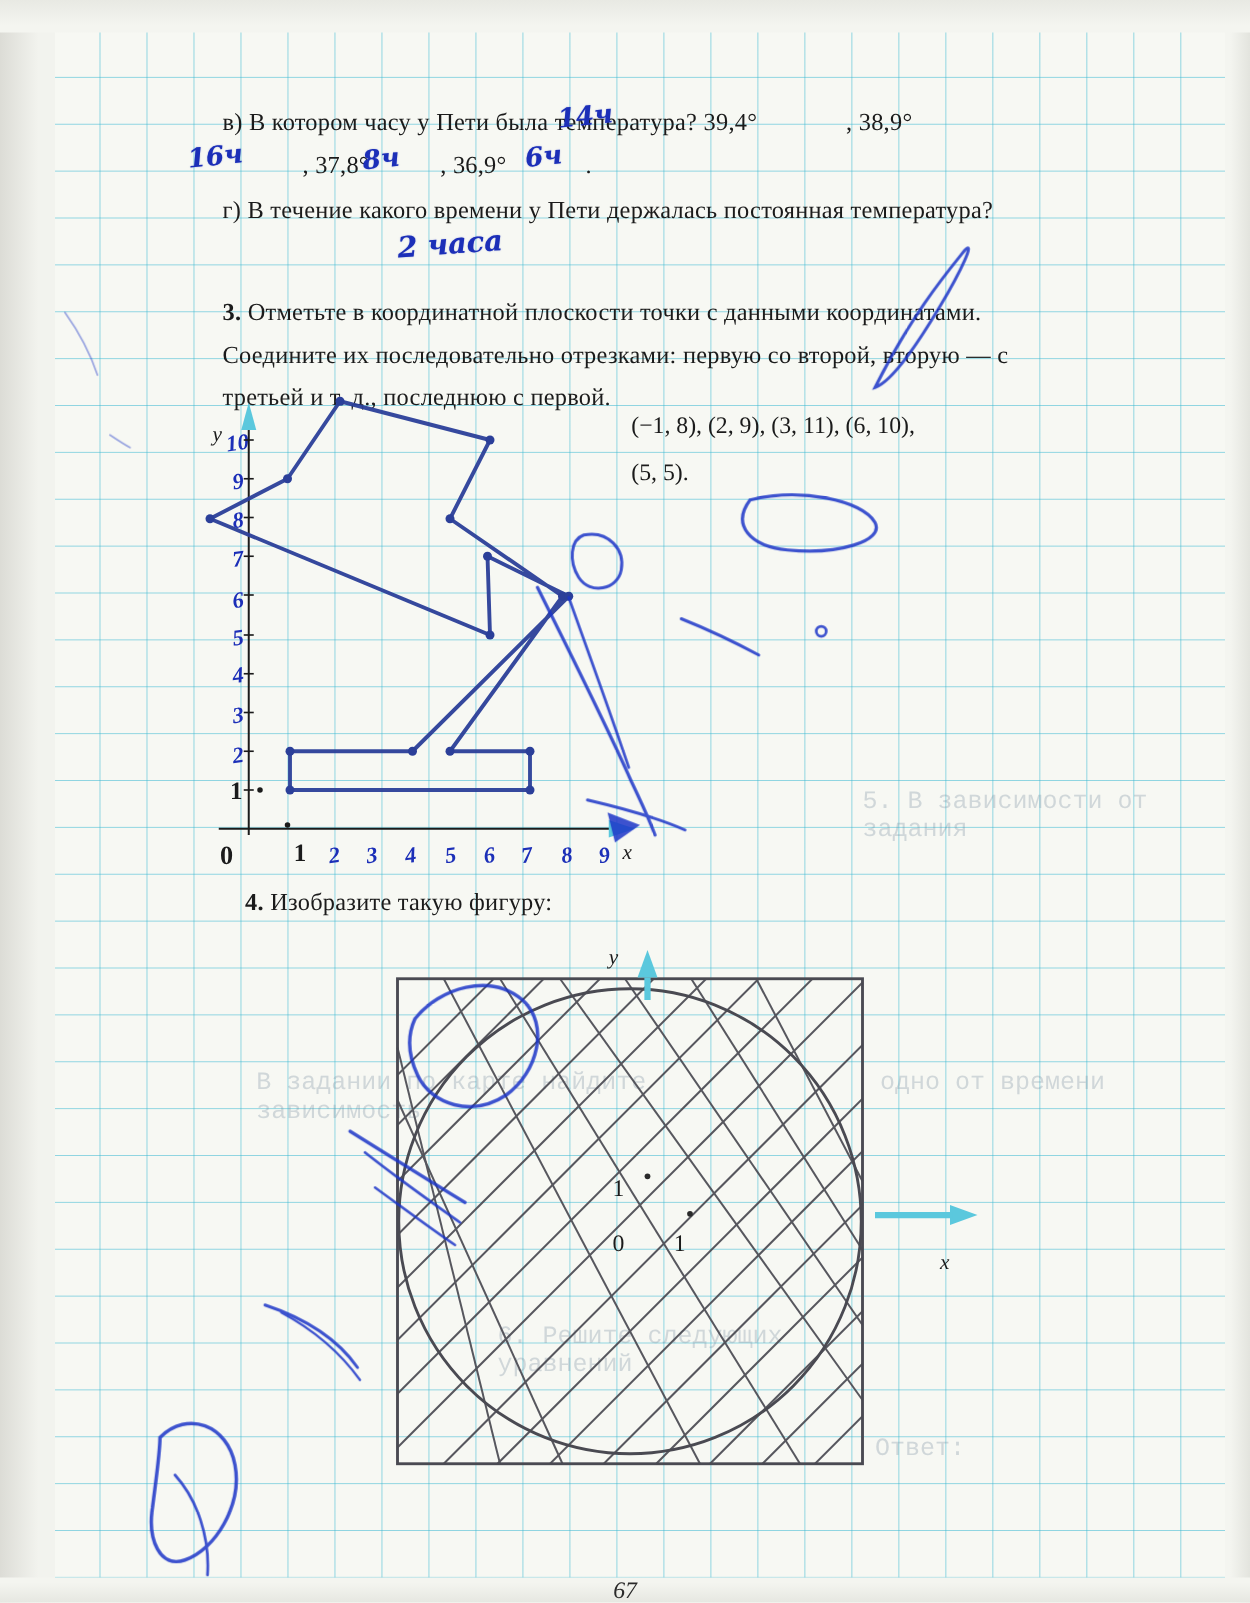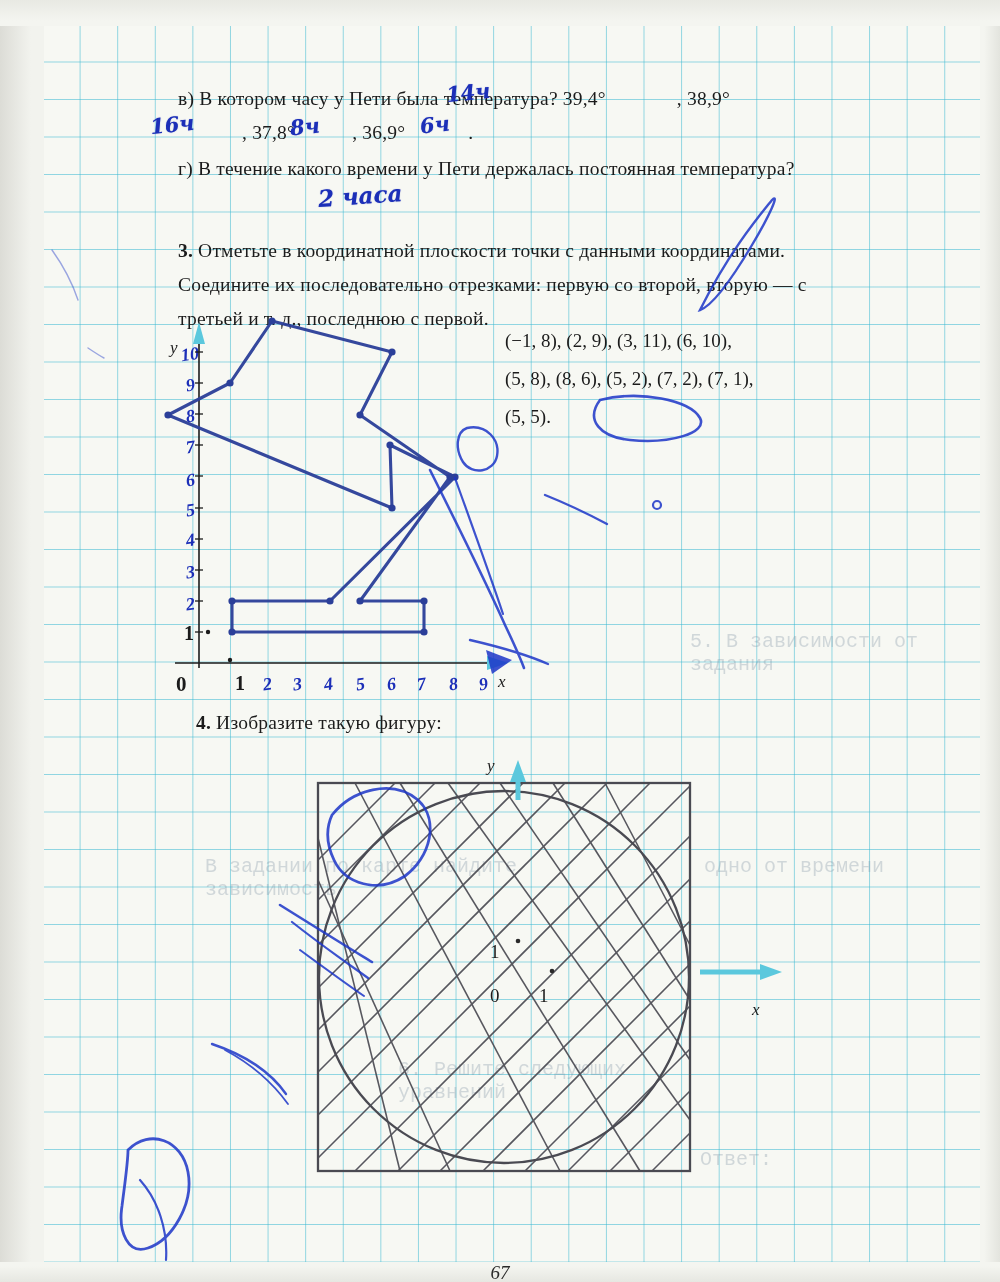--- a/index.html
+++ b/index.html
@@ -127,21 +127,20 @@
   <div class="hw" id="hw4">6ч</div>
   <div class="hw" id="hw5">2 часа</div>
 
   <div class="txt" id="q-3">
     <span class="b">3.</span>
     <span>Отметьте в координатной плоскости точки с данными координатами. Соедините их последовательно отрезками: первую со второй, вторую — с третьей и т. д., последнюю с первой.</span>
   </div>
 
   <div class="coords">
     <div>(−1, 8), (2, 9), (3, 11), (6, 10),</div>
-    <div>(5, 8), (8, 6), (5, 2), (7, 2), (7, 1),</div>
     <div>(5, 5).</div>
   </div>
 
   <div class="axl" style="left:170px;top:338px;">y</div>
   <div class="axl" style="left:498px;top:672px;">x</div>
   <div class="axn b" style="left:176px;top:672px;font-size:21px;">0</div>
 
   <div class="hwn" style="left:181px;top:344px;">10</div>
   <div class="hwn" style="left:186px;top:375px;">9</div>
   <div class="hwn" style="left:186px;top:406px;">8</div>

